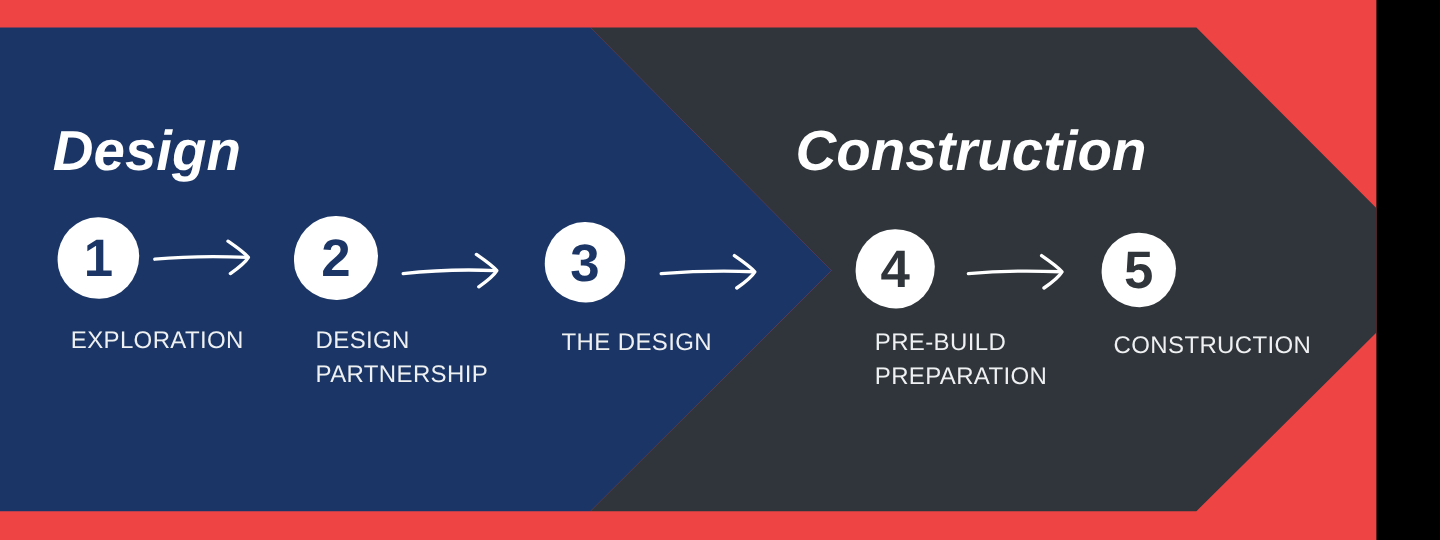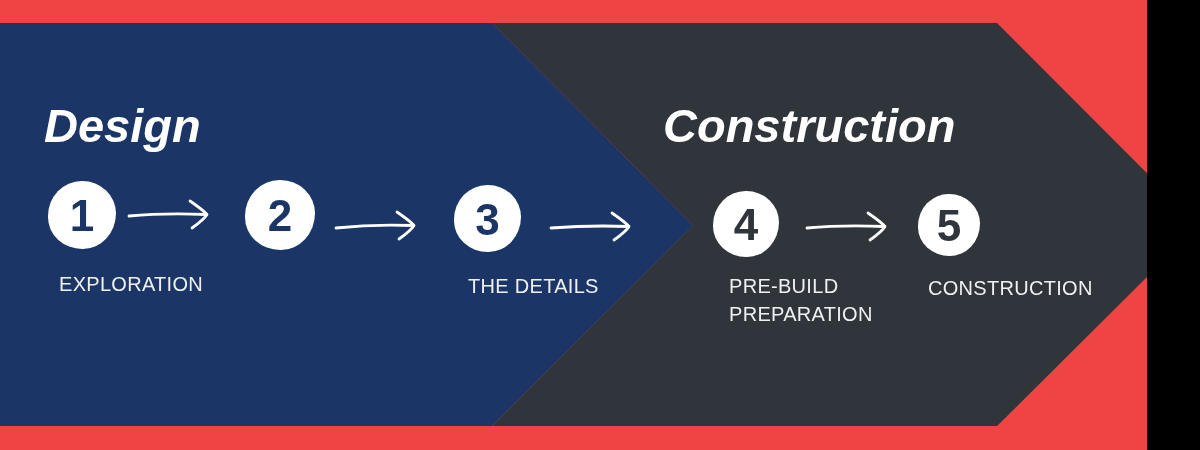--- a/index.html
+++ b/index.html
@@ -91,32 +91,33 @@
   <svg class="connector a1" viewBox="0 0 88 36">
     <g fill="none" stroke-width="2.8" stroke-linecap="round" stroke-linejoin="round" stroke="#ffffff">
       <path d="M3,20 C30,17.5 56,17.5 80,18.5"></path>
       <path d="M64,5 C72,10.5 78,15 81,18.5 C78,23.5 71,28.5 66,32"></path>
     </g>
   </svg>
 
   <div class="step-circle c2 step--design">
     <span class="step-number">2</span>
   </div>
+  <div class="step-label l2">DESIGN PARTNERSHIP</div>
 
   <svg class="connector a2" viewBox="0 0 88 36">
     <g fill="none" stroke-width="2.8" stroke-linecap="round" stroke-linejoin="round" stroke="#ffffff">
       <path d="M3,21 C30,18 56,17.5 80,18.5"></path>
       <path d="M64,5 C72,10.5 78,15 81,18.5 C78,23.5 71,28.5 66,32"></path>
     </g>
   </svg>
 
   <div class="step-circle c3 step--design">
     <span class="step-number">3</span>
   </div>
-  <div class="step-label l3">THE DETAILS</div>
+  <div class="step-label l3">THE DESIGN</div>
 
   <svg class="connector a3" viewBox="0 0 88 36">
     <g fill="none" stroke-width="2.8" stroke-linecap="round" stroke-linejoin="round" stroke="#ffffff">
       <path d="M3,20 C30,18 56,17.5 80,18.5"></path>
       <path d="M64,5 C72,10.5 78,15 81,18.5 C78,23.5 71,28.5 66,32"></path>
     </g>
   </svg>
 
   <div class="step-circle c4 step--construction">
     <span class="step-number">4</span>

